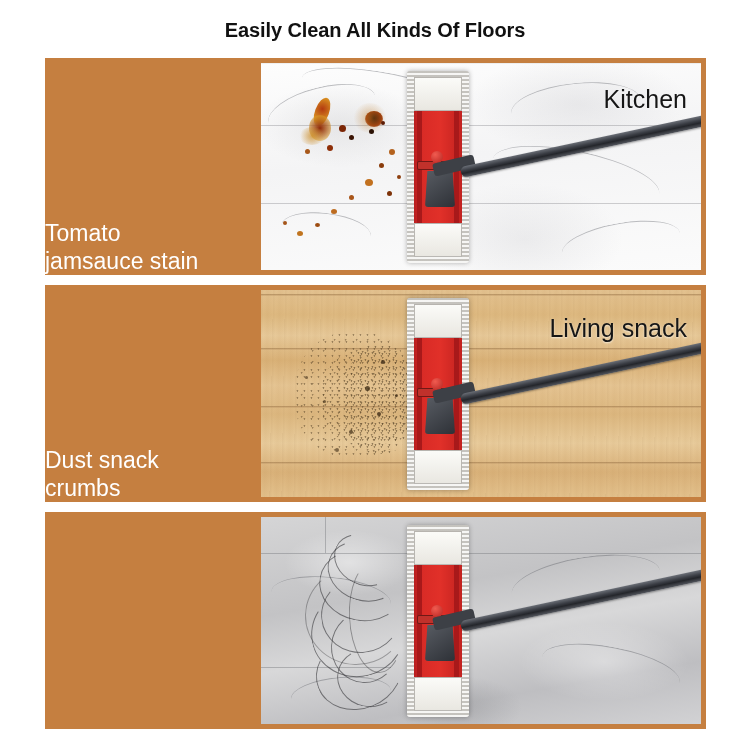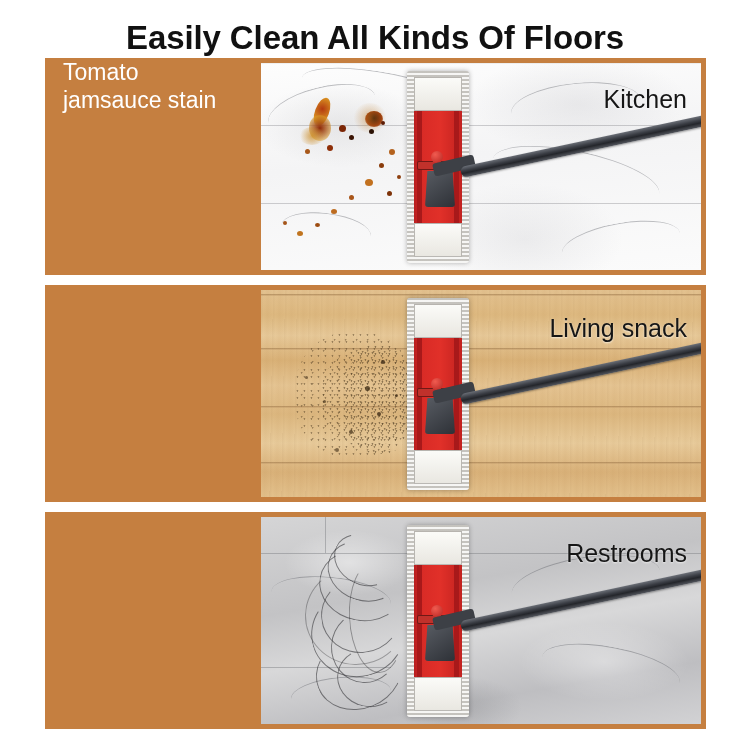--- a/index.html
+++ b/index.html
@@ -15,21 +15,21 @@
     position: relative;
   }
 
   
   .page-title {
     position: absolute;
     left: 0;
     top: 19px;
     width: 750px;
     text-align: center;
-    font-size: 33px;
+    font-size: 20px;
     font-weight: bold;
     color: #111111;
     letter-spacing: -0.1px;
   }
 
   
   .rows {
     position: absolute;
     left: 45px;
     top: 58px;
@@ -45,23 +45,22 @@
     overflow: hidden;
   }
   .row:last-child { margin-bottom: 0; }
 
   .row-label {
     position: absolute;
     left: 0; top: 0;
     width: 216px;
     height: 100%;
     display: flex;
-    align-items: flex-start;
+    align-items: flex-end;
     box-sizing: border-box;
-    padding-left: 18px;
   }
   .row-label-text {
     color: #ffffff;
     font-size: 23px;
     line-height: 1.22;
     font-weight: 400;
     white-space: pre-line;
   }
 
   
@@ -315,20 +314,24 @@
           <div class="mop-handle" style="left:200px; top:104px; width:300px; transform:rotate(-12deg);"></div>
         </div>
 
         <div class="scene-label" style="top:22px">Kitchen</div>
       </div>
     </div>
   </div>
 
   <div class="row">
 
+    <div class="row-label">
+      <div class="row-label-text">Dust snack
+crumbs</div>
+    </div>
 
     <div class="photo">
       <div class="scene">
 
         <div class="floor-wood"></div>
         <div class="plank-line" style="top:4px"></div>
         <div class="plank-line" style="top:58px"></div>
         <div class="plank-line" style="top:116px"></div>
         <div class="plank-line" style="top:172px"></div>
 
@@ -408,18 +411,17 @@
               <div class="mop-tab" style="left:3px;  top:84px"></div>
               <div class="mop-tab" style="right:3px; top:84px"></div>
             </div>
           </div>
           <div class="mop-block" style="left:164px; top:108px;"></div>
           <div class="mop-knob" style="left:170px; top:88px;"></div>
           <div class="mop-joint" style="left:172px; top:96px; width:42px; height:13px; transform:rotate(-13deg);"></div>
           <div class="mop-handle" style="left:200px; top:104px; width:300px; transform:rotate(-12deg);"></div>
         </div>
 
-        <div class="scene-label" style="top:22px">Restrooms</div>
       </div>
     </div>
   </div>
 
 </div>
 
 </body></html>

